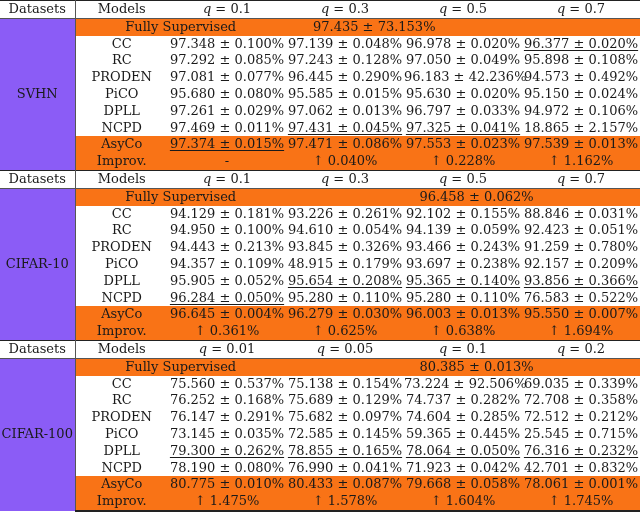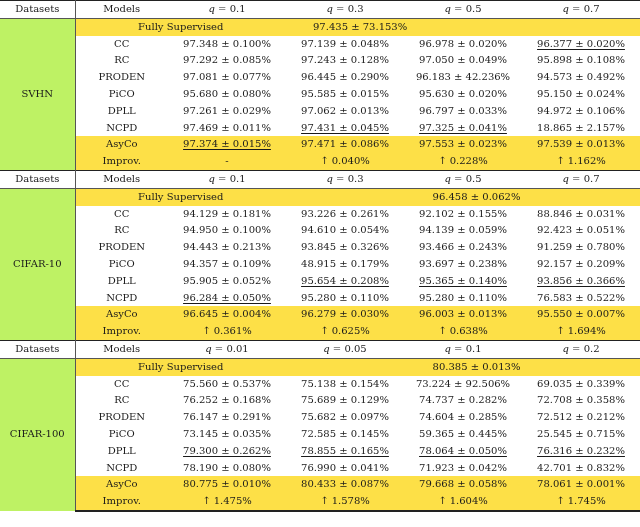--- a/index.html
+++ b/index.html
@@ -11,21 +11,21 @@
       width: 640px;
       height: 527px;
       overflow: hidden;
       font-family: "DejaVu Serif", "Liberation Serif", serif;
       color: #1a1a1a;
     }
     #results-table {
       width: 640px;
       border-collapse: collapse;
       table-layout: fixed;
-      font-size: 10px;
+      font-size: 13px;
     }
     #results-table col.c-ds { width: 75px; }
     #results-table col.c-model { width: 93px; }
     #results-table col.c-q { width: 118px; }
     #results-table td, #results-table th {
       padding: 0;
       height: 16.8px;
       line-height: 16.8px;
       text-align: center;
       white-space: nowrap;
@@ -40,22 +40,22 @@
     tr.hdr.first th { border-top: 1.4px solid #222; }
     tr.hdr th.ds-hdr { border-right: 1.4px solid #555; }
     td.ds-name {
       border-right: 1.4px solid #555;
       vertical-align: middle;
     }
     tr.fs td.fs-label {
       text-align: left;
       padding-left: 13px;
     }
-    tr.fs td, tr.asy td, tr.imp td { background: #fde047; }
-    tr.fs td.ds-name, tr.asy td.ds-name, tr.imp td.ds-name { background: #bef264; }
+    tr.fs td, tr.asy td, tr.imp td { background: #f97316; }
+    tr.fs td.ds-name, tr.asy td.ds-name, tr.imp td.ds-name { background: #8b5cf6; }
     tr.imp td { border-bottom: 1.6px solid #222; }
     tr.imp.last td { border-bottom: 2px solid #222; }
     .b { font-weight: normal; }
     .u { text-decoration: underline; text-underline-offset: 2px; text-decoration-thickness: 1px; }
     .q-i { font-style: italic; }
   </style>
 </head>
 <body>
 
 <table id="results-table">

